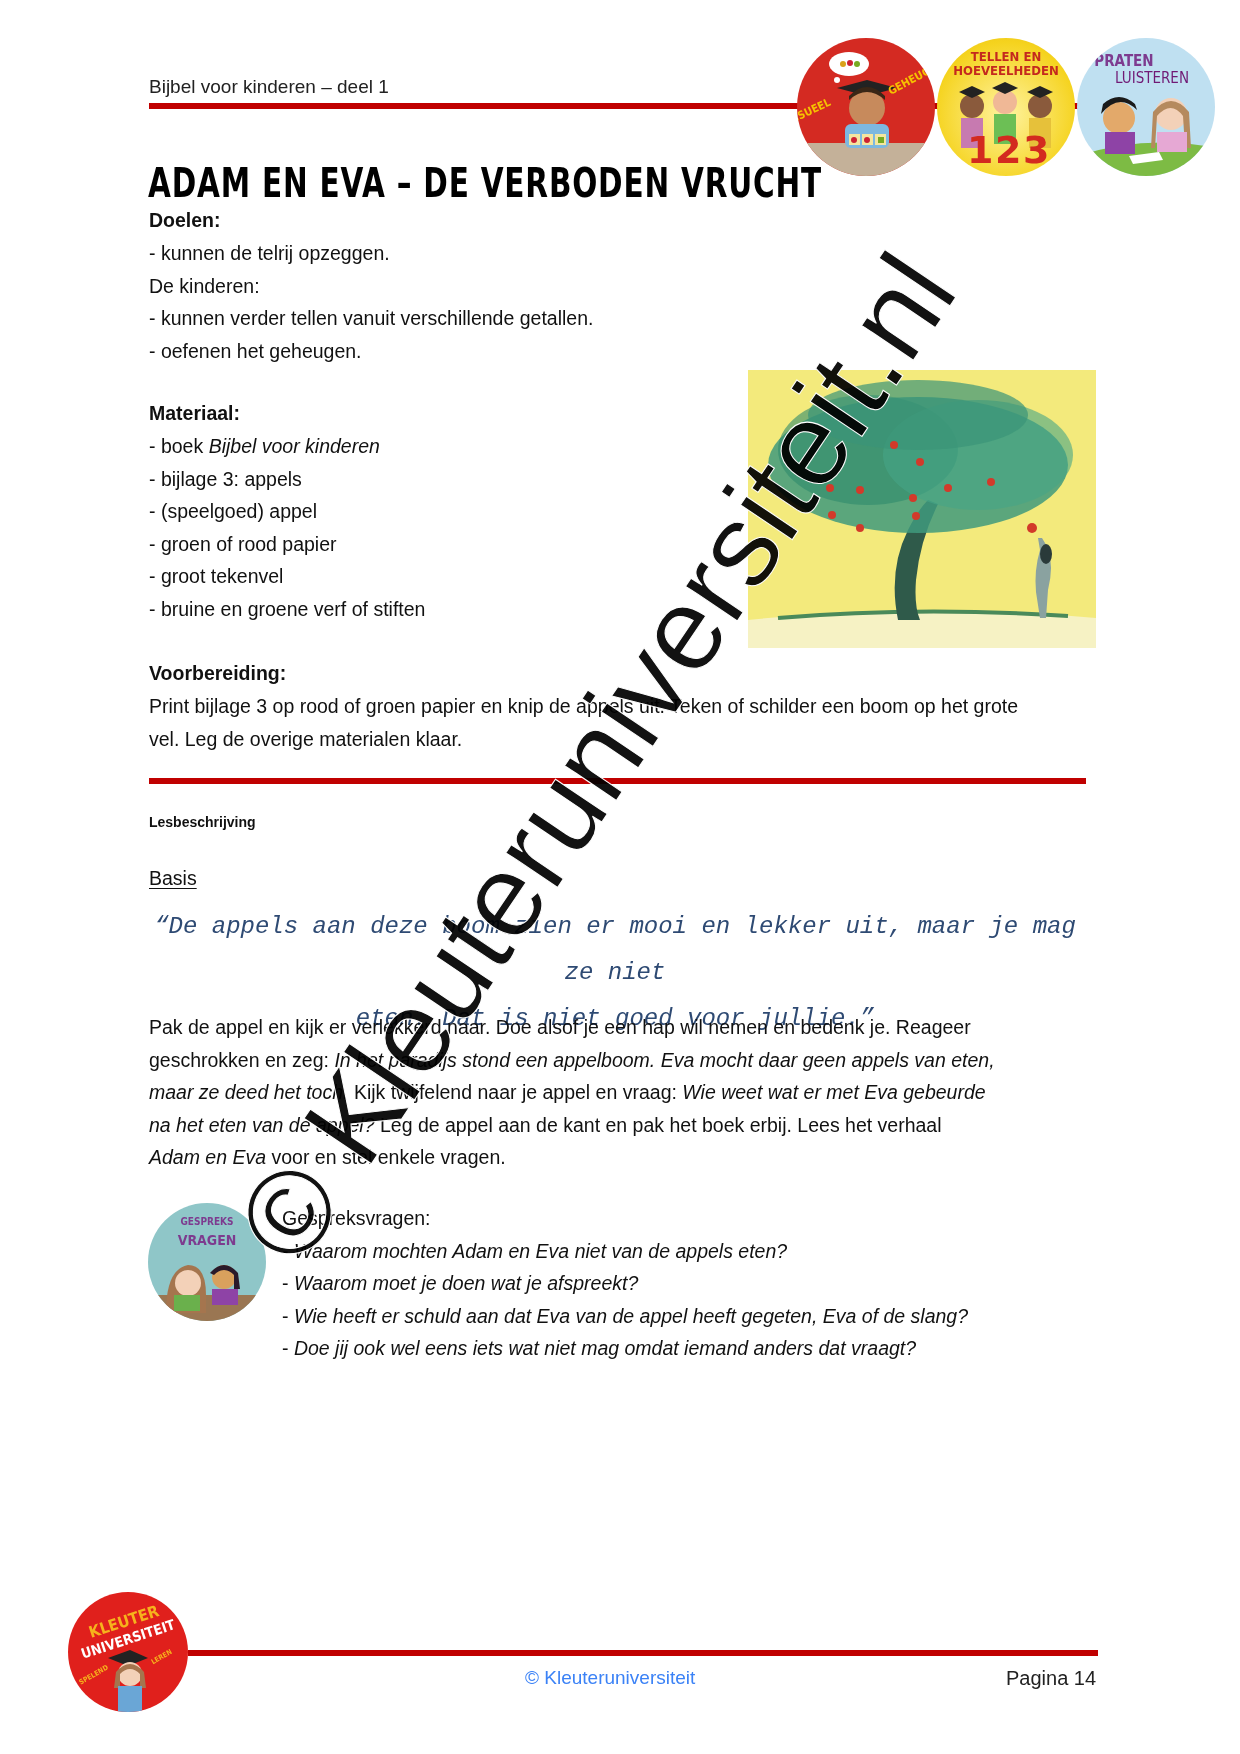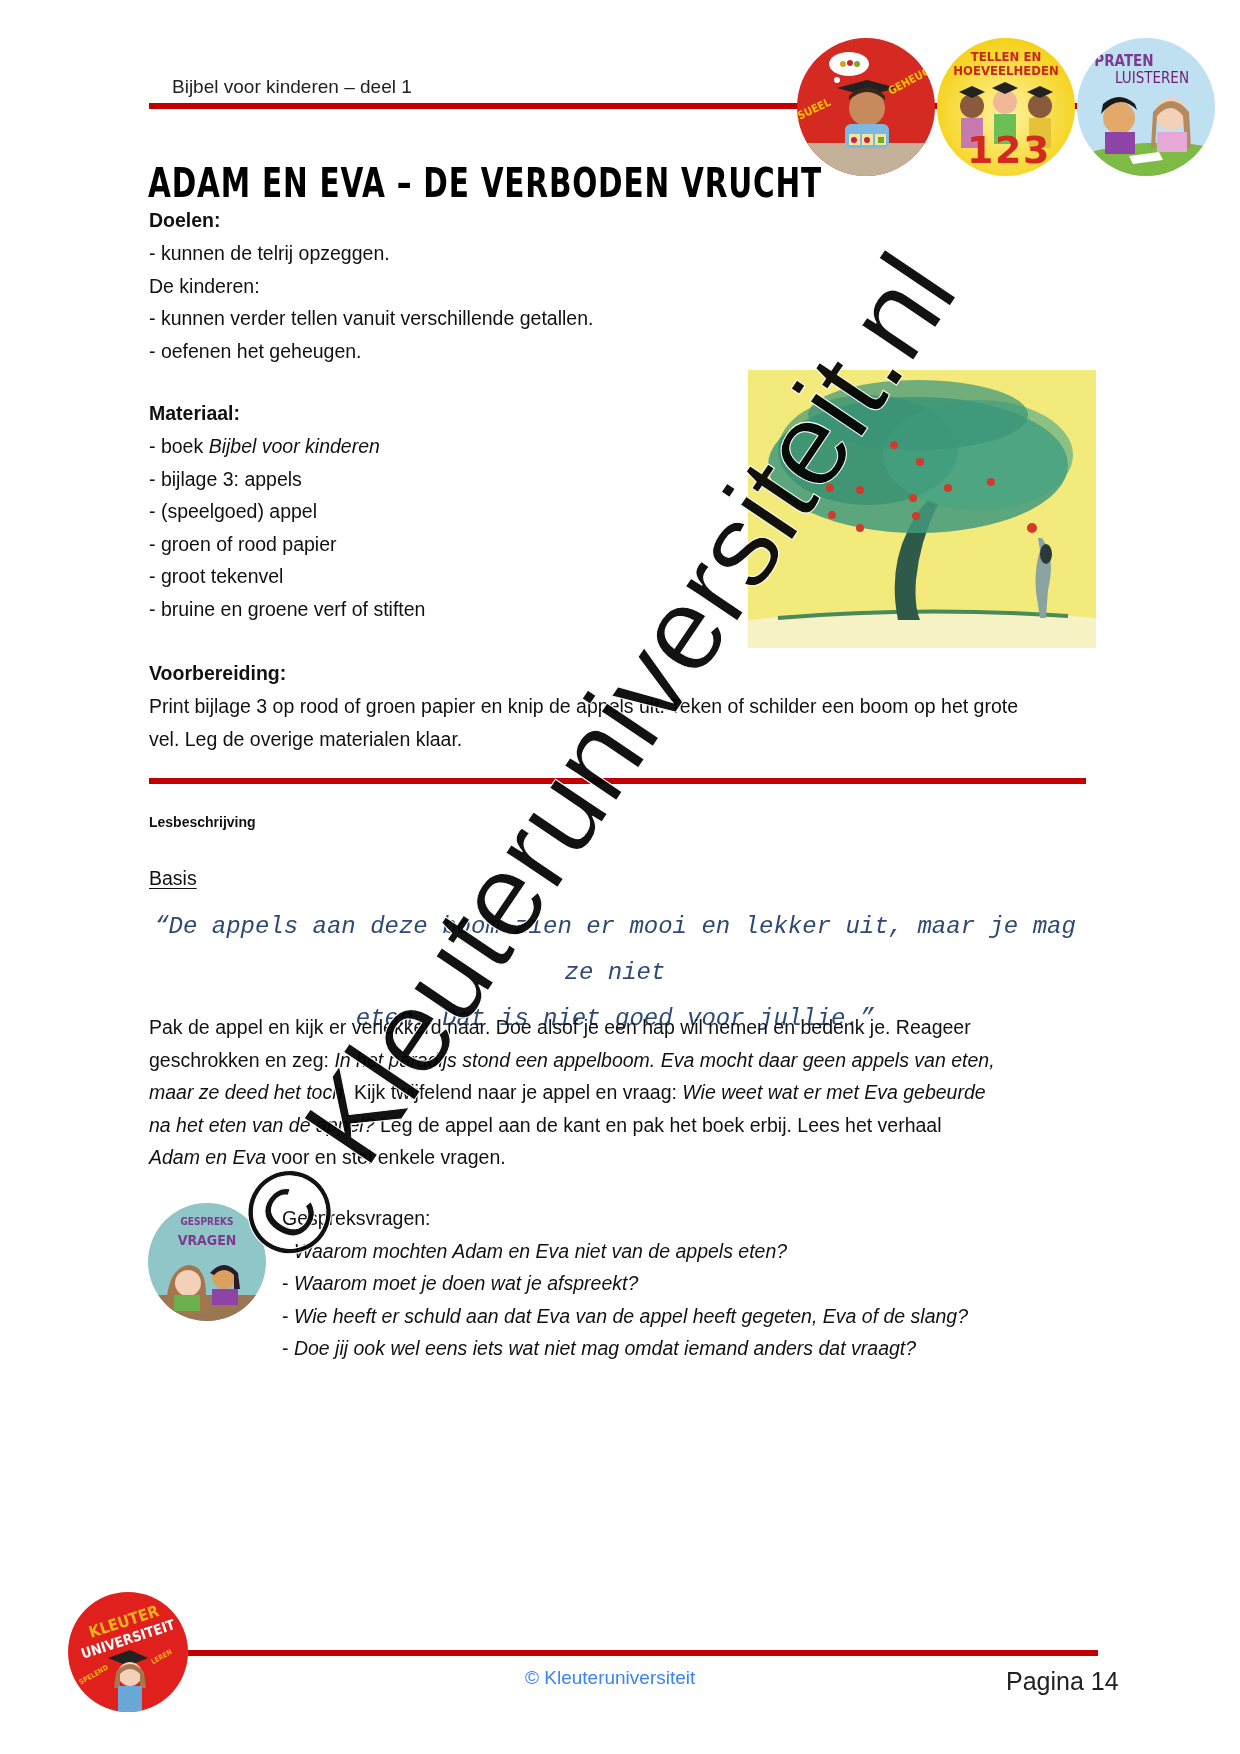--- a/index.html
+++ b/index.html
@@ -1,19 +1,19 @@
 <!DOCTYPE html>
 <html><head>
 <meta charset="utf-8">
 <style>
   html, body { margin:0; padding:0; background:#ffffff; }
   body { width:1240px; height:1754px; position:relative; overflow:hidden;
          font-family:"Liberation Sans", sans-serif; color:#111; }
   .abs { position:absolute; }
-  .header-text { left:149px; top:76px; font-size:19px; color:#222;margin-left:23px; }
+  .header-text { left:149px; top:76px; font-size:19px; color:#222; }
   .rule { background:#c00000; height:6px; }
   .title { left:148px; top:160px; font-family:"DejaVu Sans Condensed","DejaVu Sans", sans-serif;
            font-weight:900; font-size:40px; letter-spacing:1px; transform:scaleX(0.82);
            transform-origin:left top; color:#000; white-space:nowrap; }
   .h-bold { font-weight:bold; font-size:19.5px; }
   .line { font-size:19.5px; line-height:32.5px; white-space:nowrap; }
   .para { font-size:19.5px; line-height:32.5px; width:950px; }
   .quote { font-family:Liberation Mono, monospace; font-style:italic; color:#2e4a73;
            font-size:24px; line-height:46px; text-align:center; width:950px; }
   .badge { border-radius:50%; overflow:hidden; }
@@ -193,13 +193,13 @@
   <div class="badge-label" style="top:62px; left:34px; font-size:7px; color:#f6b31c; transform:rotate(-30deg);">LEREN</div>
   <svg width="120" height="120" viewBox="0 0 120 120" style="position:absolute;left:0;top:0">
     <polygon points="40,66 62,58 80,66 60,74" fill="#222"></polygon>
     <circle cx="62" cy="82" r="12" fill="#f3d1b8"></circle>
     <path d="M48,80 Q62,64 76,80 L78,96 L72,96 L72,82 Q62,72 52,82 L52,96 L46,96Z" fill="#a5754e"></path>
     <rect x="50" y="94" width="24" height="26" fill="#6aa6d6"></rect>
   </svg>
 </div>
 <div class="abs rule" style="left:188px; top:1650px; width:910px;"></div>
 <div class="abs" style="left:525px; top:1667px; font-size:19px; color:#3b82f6;">© Kleuteruniversiteit</div>
-<div class="abs" style="left:1006px; top:1667px; font-size:25px; color:#222;">Pagina 14</div>
+<div class="abs" style="left:1006px; top:1667px; font-size:20px; color:#222;">Pagina 14</div>
 
 </body></html>

